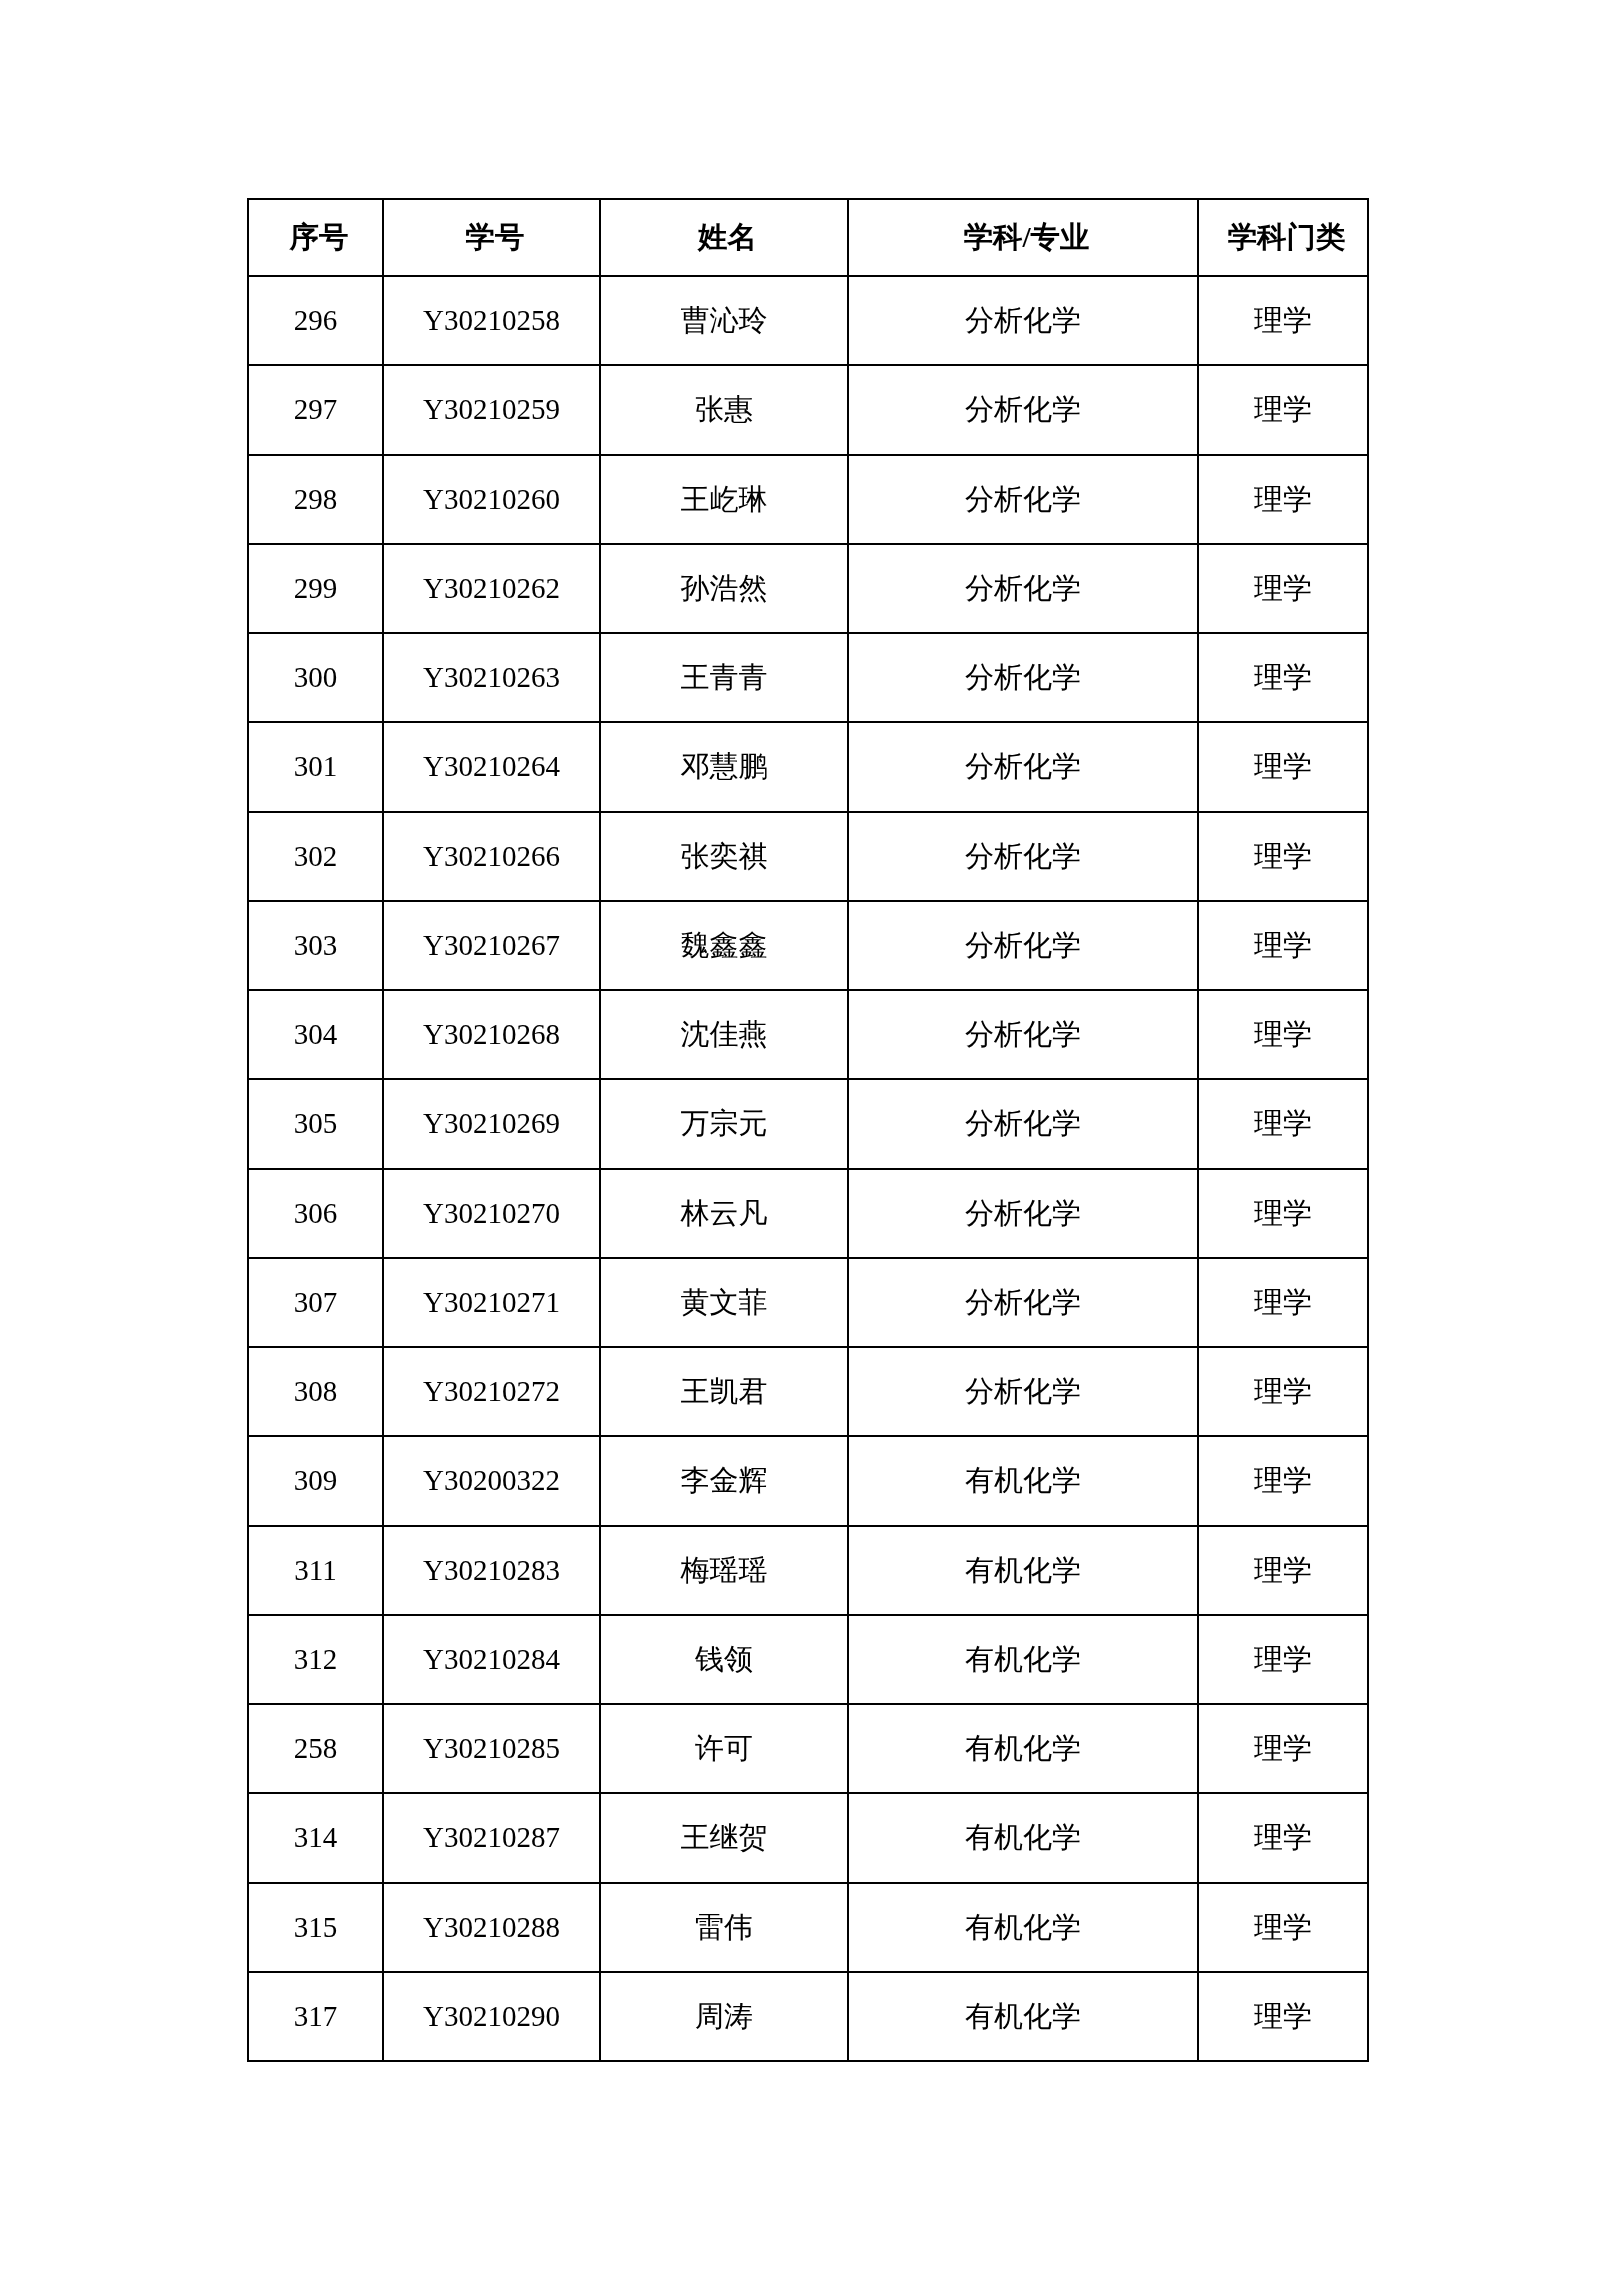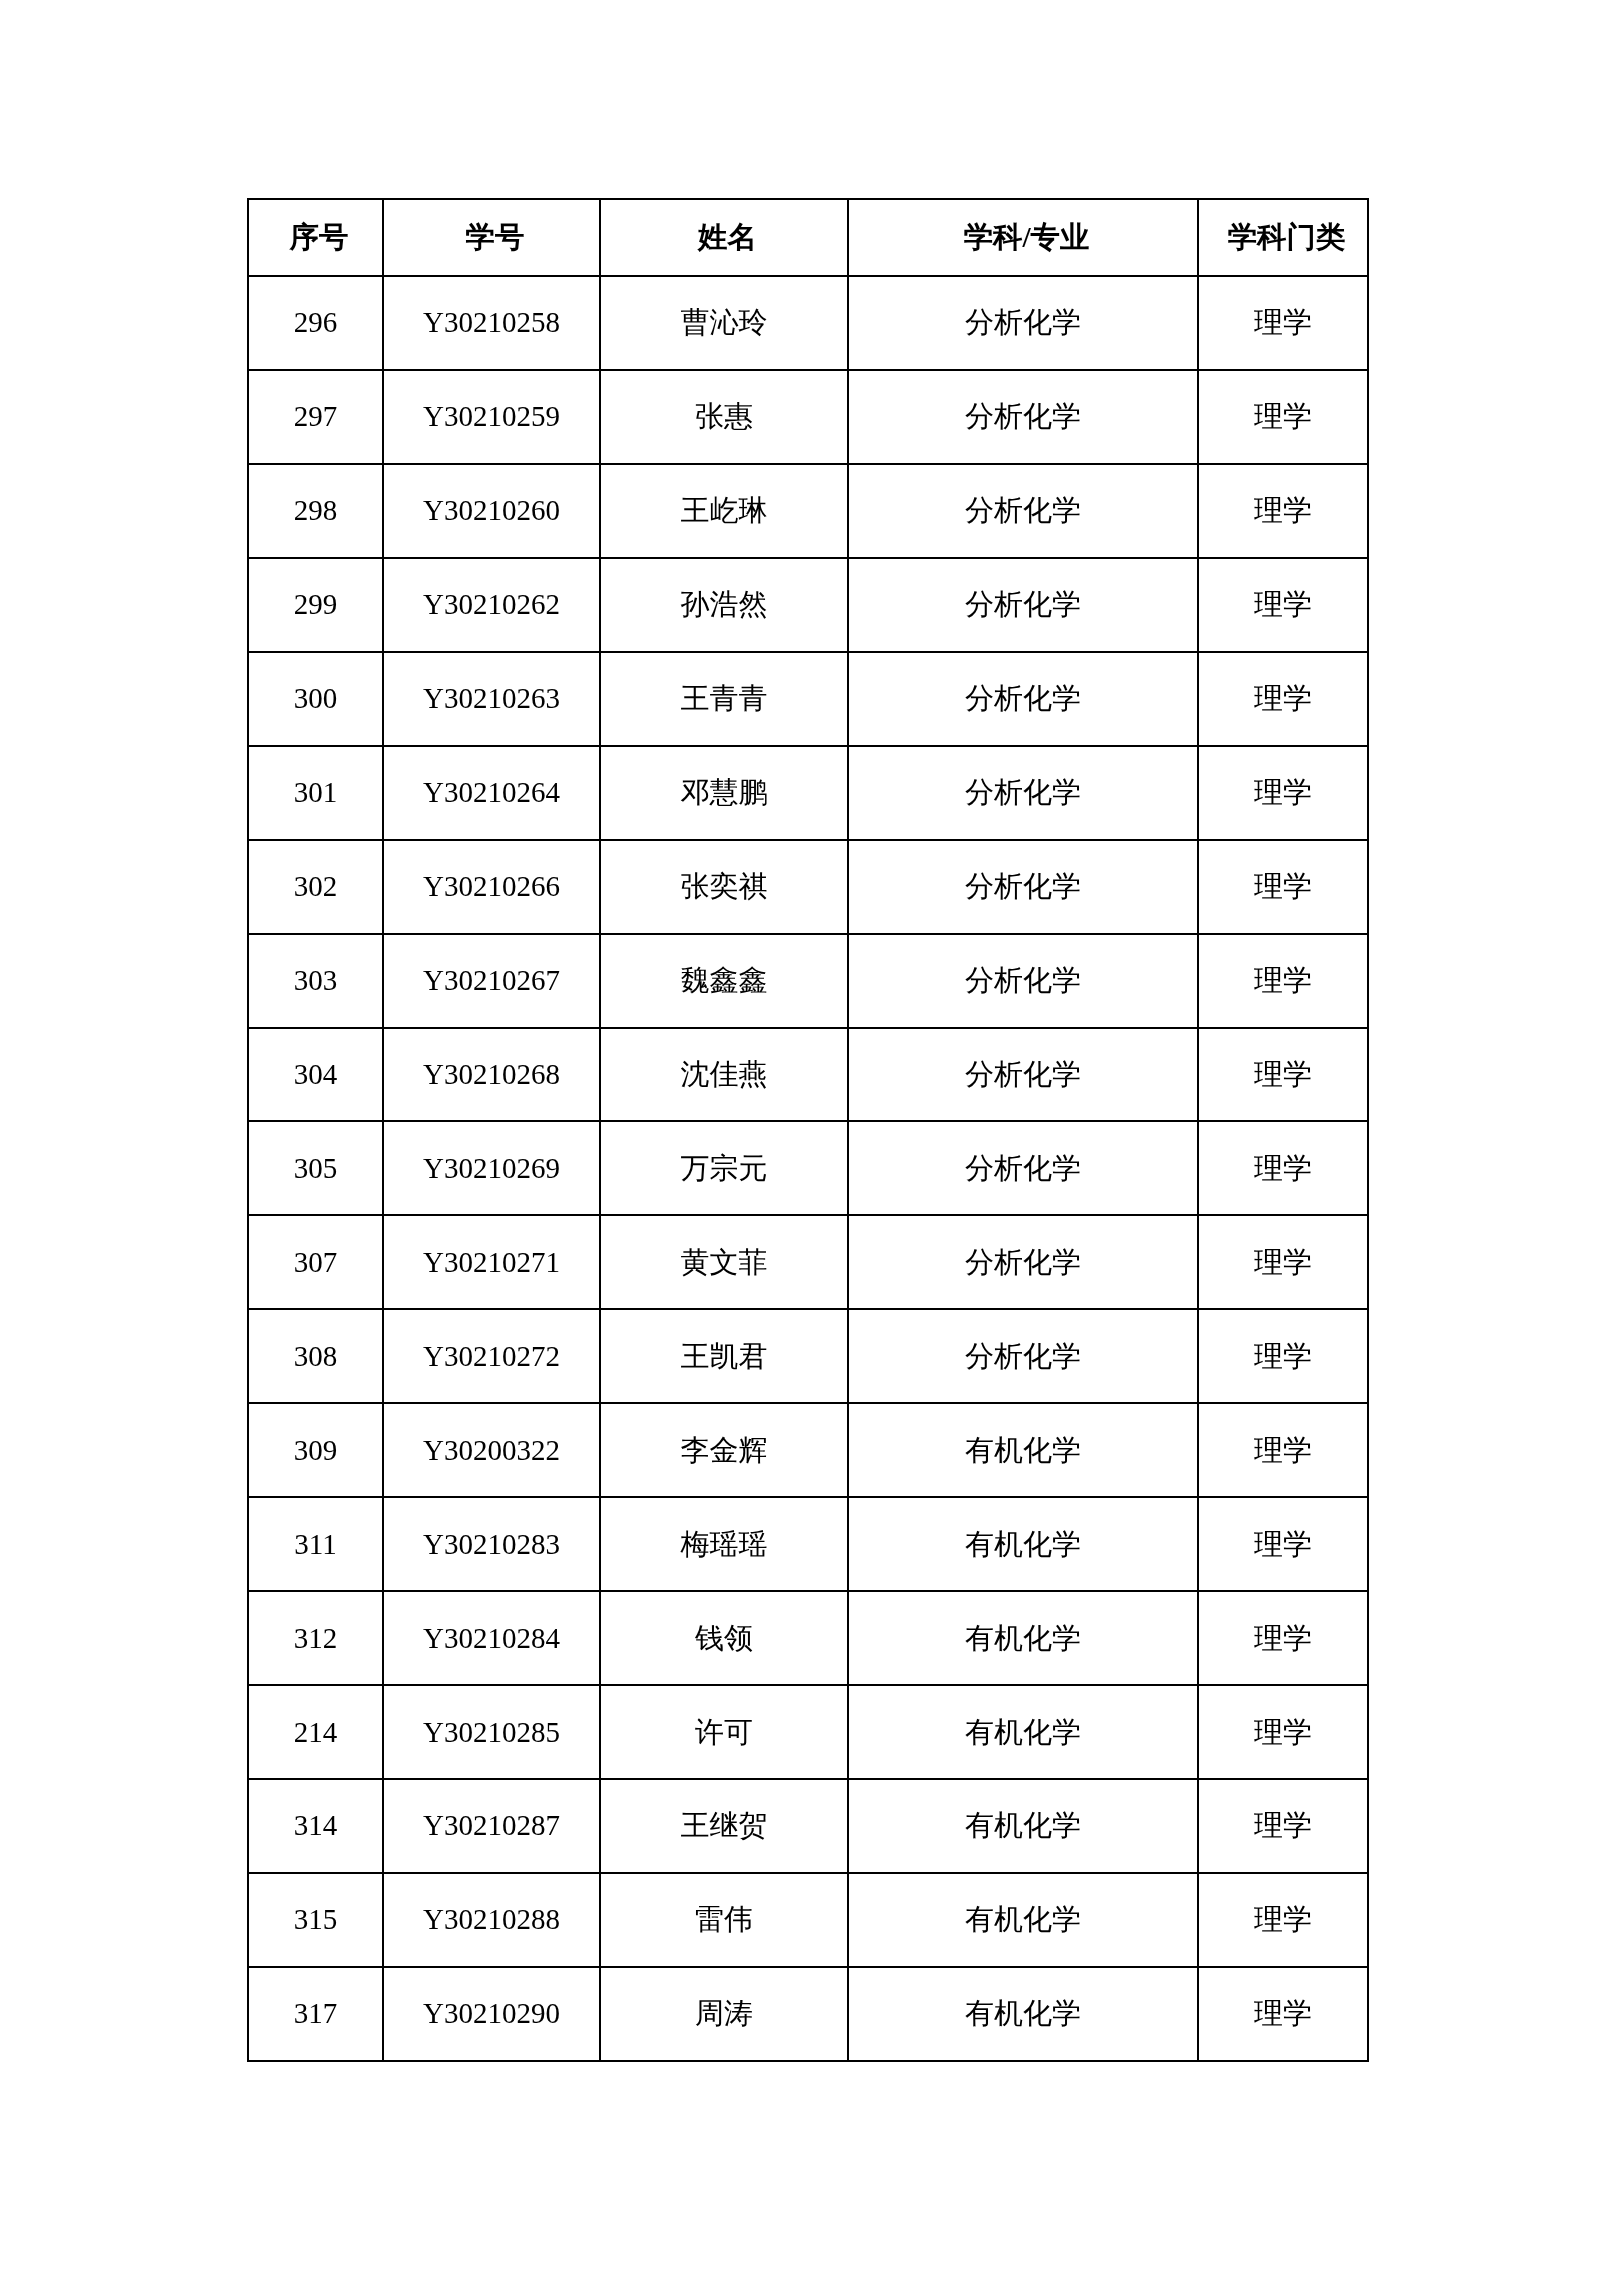--- a/index.html
+++ b/index.html
@@ -145,20 +145,27 @@
           <td>理学</td>
         </tr>
         <tr>
           <td>305</td>
           <td>Y30210269</td>
           <td>万宗元</td>
           <td>分析化学</td>
           <td>理学</td>
         </tr>
         <tr>
+          <td>306</td>
+          <td>Y30210270</td>
+          <td>林云凡</td>
+          <td>分析化学</td>
+          <td>理学</td>
+        </tr>
+        <tr>
           <td>307</td>
           <td>Y30210271</td>
           <td>黄文菲</td>
           <td>分析化学</td>
           <td>理学</td>
         </tr>
         <tr>
           <td>308</td>
           <td>Y30210272</td>
           <td>王凯君</td>
@@ -180,21 +187,21 @@
           <td>理学</td>
         </tr>
         <tr>
           <td>312</td>
           <td>Y30210284</td>
           <td>钱领</td>
           <td>有机化学</td>
           <td>理学</td>
         </tr>
         <tr>
-          <td>214</td>
+          <td>258</td>
           <td>Y30210285</td>
           <td>许可</td>
           <td>有机化学</td>
           <td>理学</td>
         </tr>
         <tr>
           <td>314</td>
           <td>Y30210287</td>
           <td>王继贺</td>
           <td>有机化学</td>

